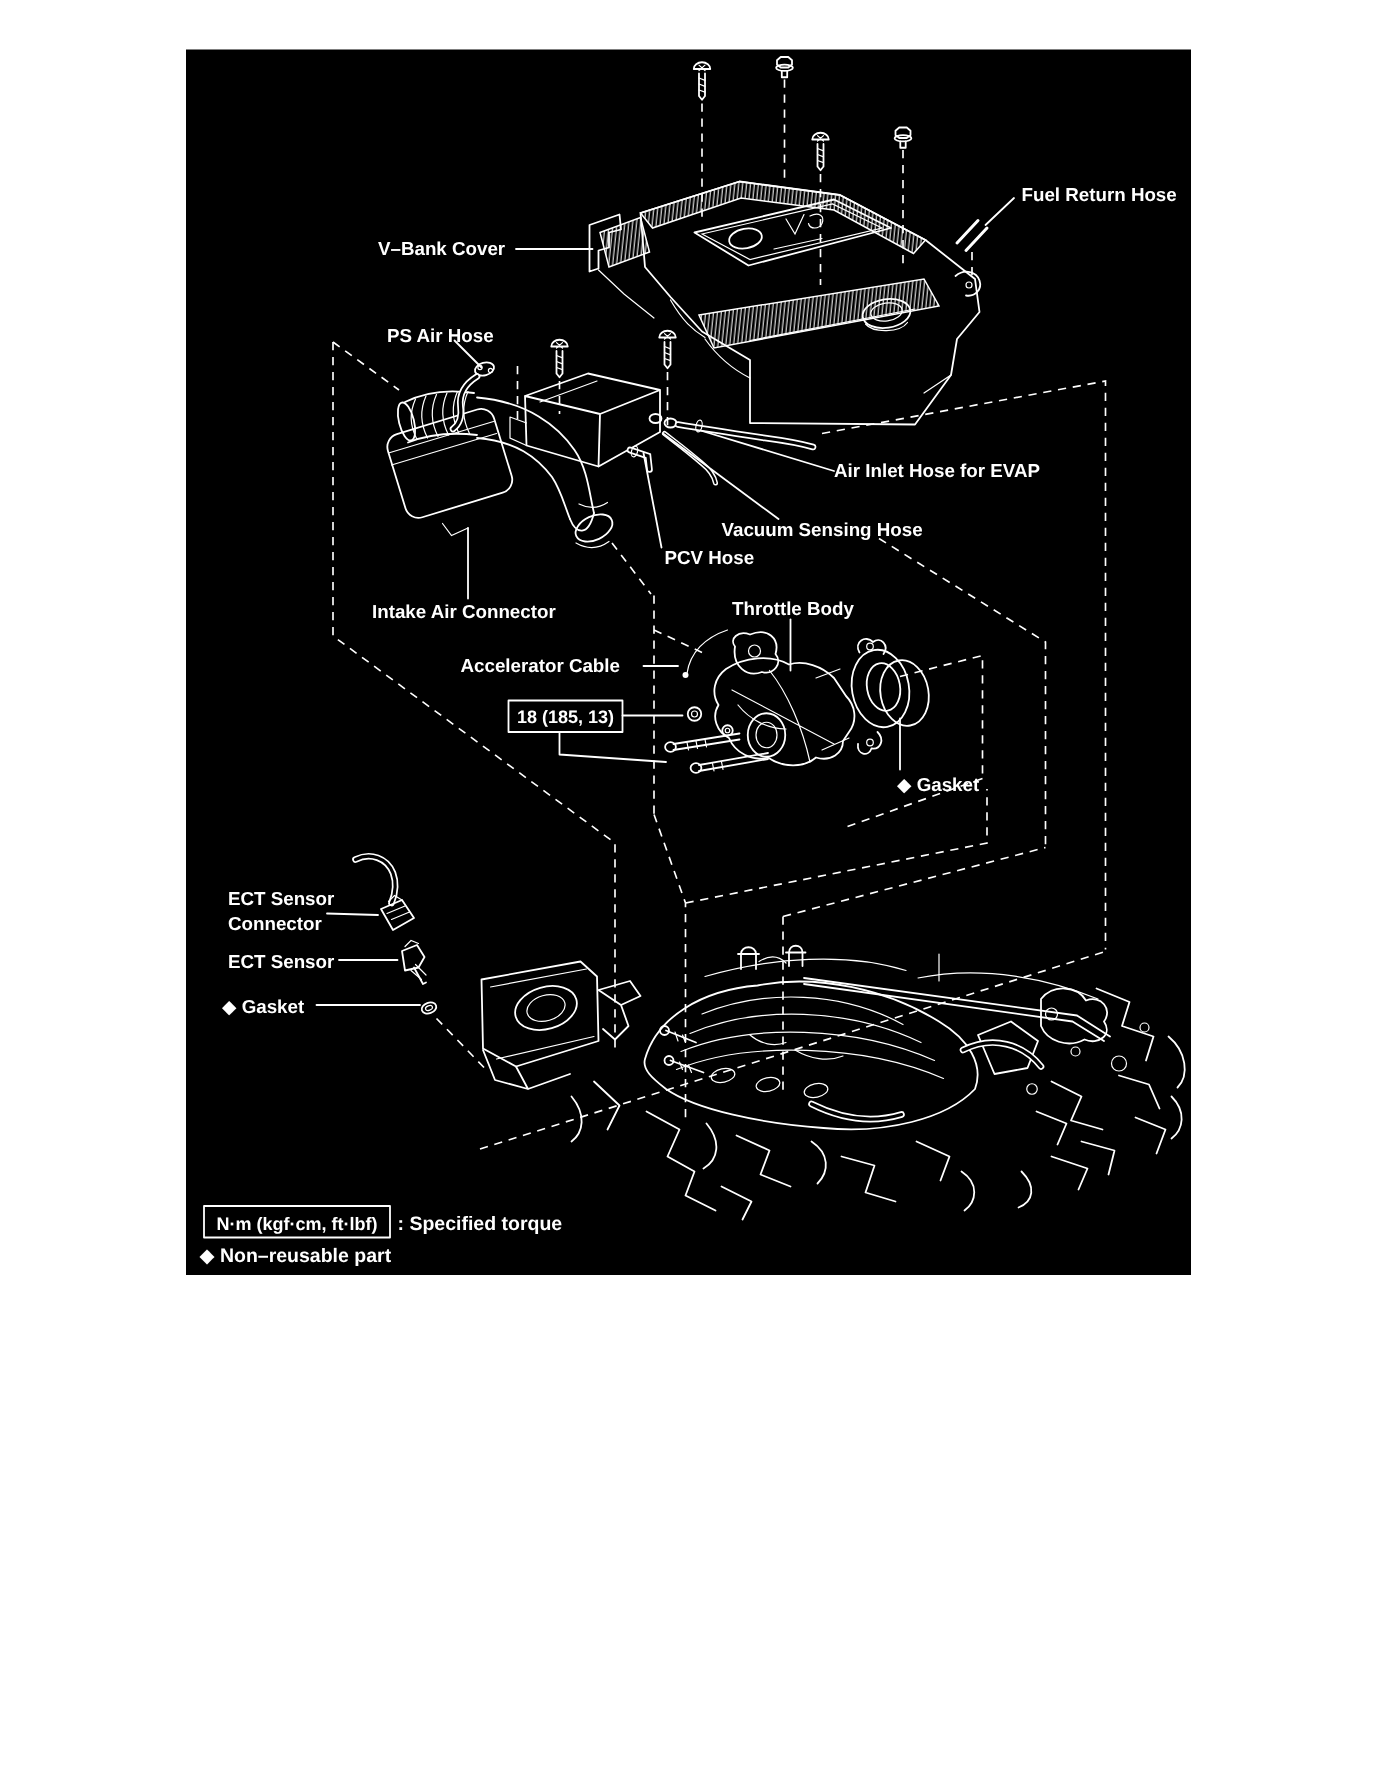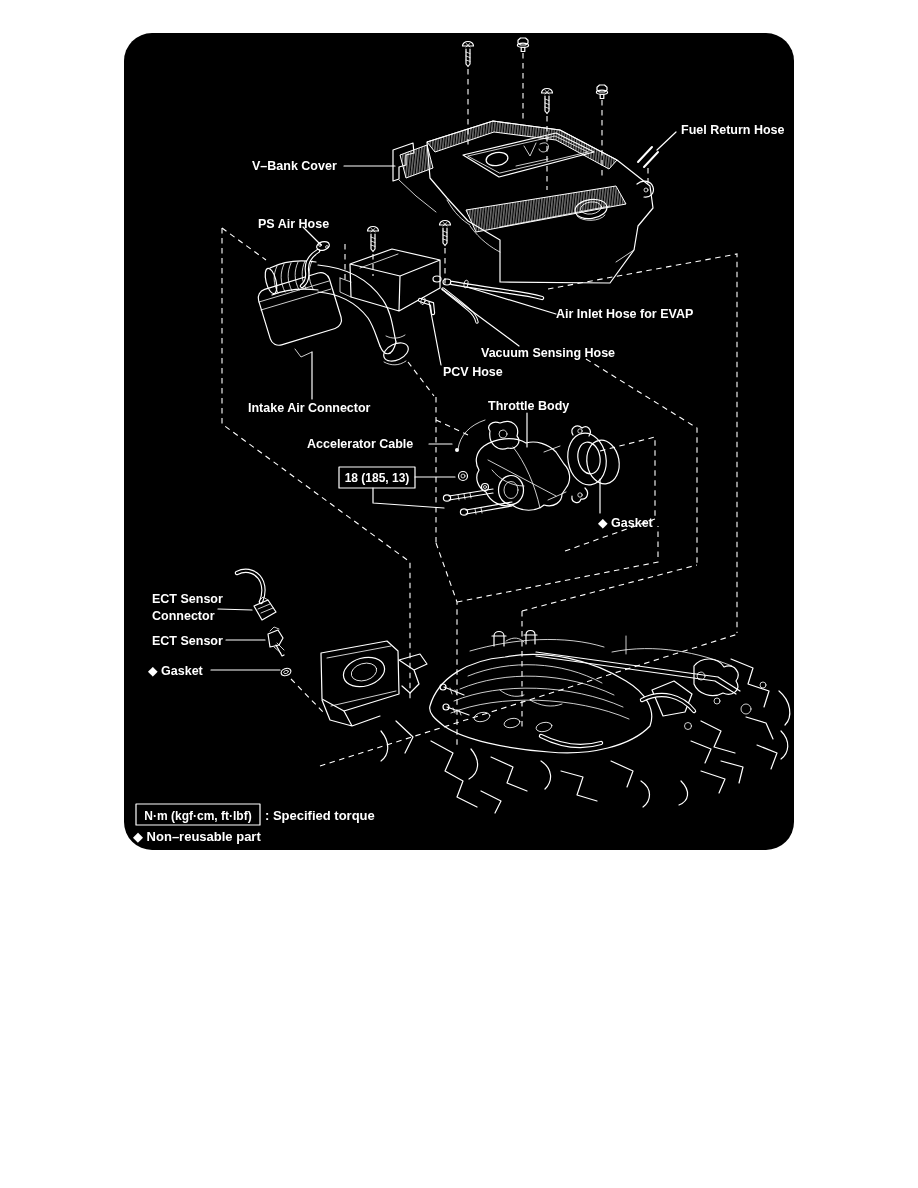--- a/index.html
+++ b/index.html
@@ -1,18 +1,18 @@
 <!DOCTYPE html>
 <html><head>
 <meta charset="utf-8">
 <style>
   html,body{margin:0;padding:0;background:#ffffff;}
   .page{position:relative;width:918px;height:1188px;background:#ffffff;overflow:hidden;
         font-family:"Liberation Sans","DejaVu Sans",sans-serif;}
-  .canvas{position:absolute;left:124px;top:33px;width:670px;height:817px;background:#000000;border-radius:28px;}
+  .canvas{position:absolute;left:124px;top:33px;width:670px;height:817px;background:#000000;}
   svg{display:block;}
   .s{stroke:#ffffff;stroke-width:1.2;fill:none;stroke-linecap:round;stroke-linejoin:round;}
   .s0{stroke:#ffffff;stroke-width:0.8;fill:none;stroke-linecap:round;}
   .s2{stroke:#ffffff;stroke-width:2;fill:none;stroke-linecap:round;}
   .d{stroke:#ffffff;stroke-width:1.1;fill:none;stroke-dasharray:5.5 4.5;stroke-linecap:butt;}
   .tube{stroke:#ffffff;stroke-width:4.4;fill:none;stroke-linecap:round;}
   .core{stroke:#000000;stroke-width:2.1;fill:none;stroke-linecap:round;}
   .hatch{fill:url(#hpat);stroke:#ffffff;stroke-width:1;}
   text{fill:#ffffff;font-weight:bold;font-size:12.5px;font-family:"Liberation Sans","DejaVu Sans",sans-serif;}
   .t12{font-size:12px;}

